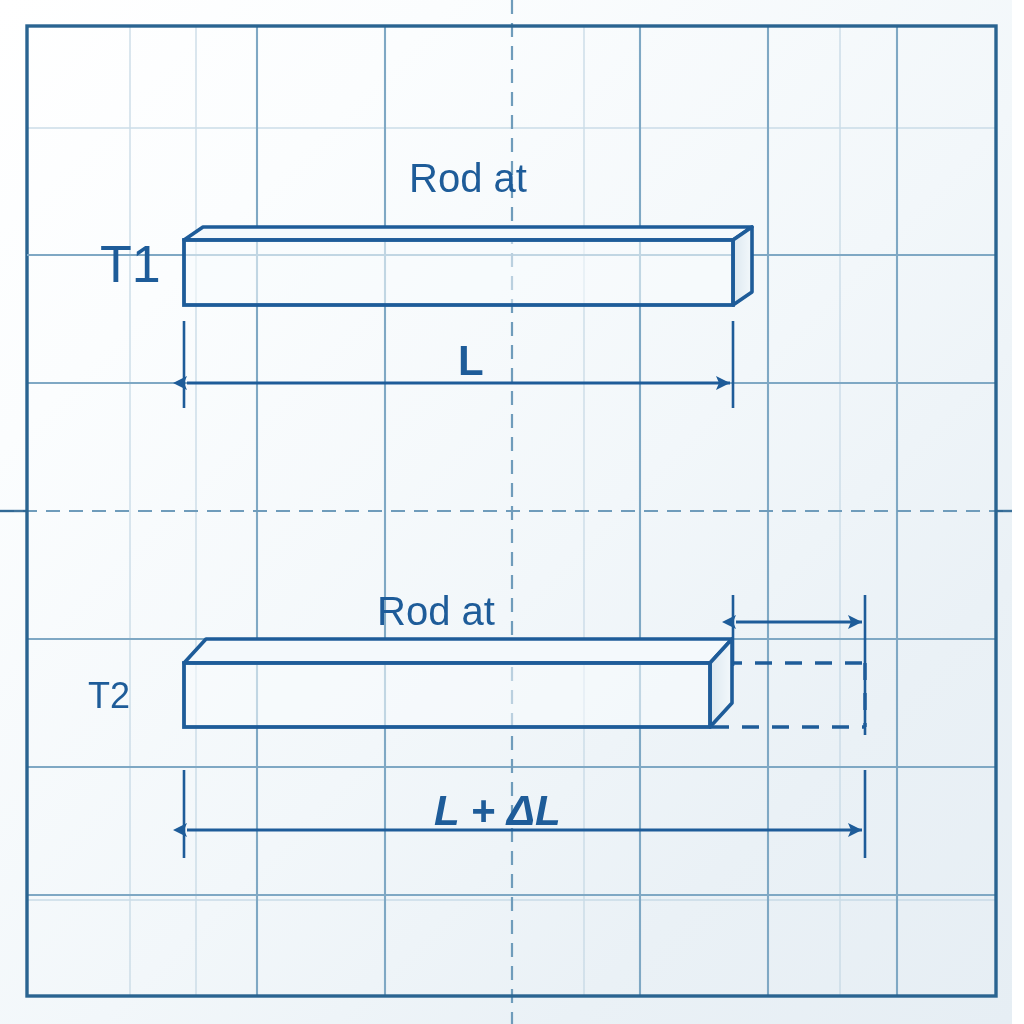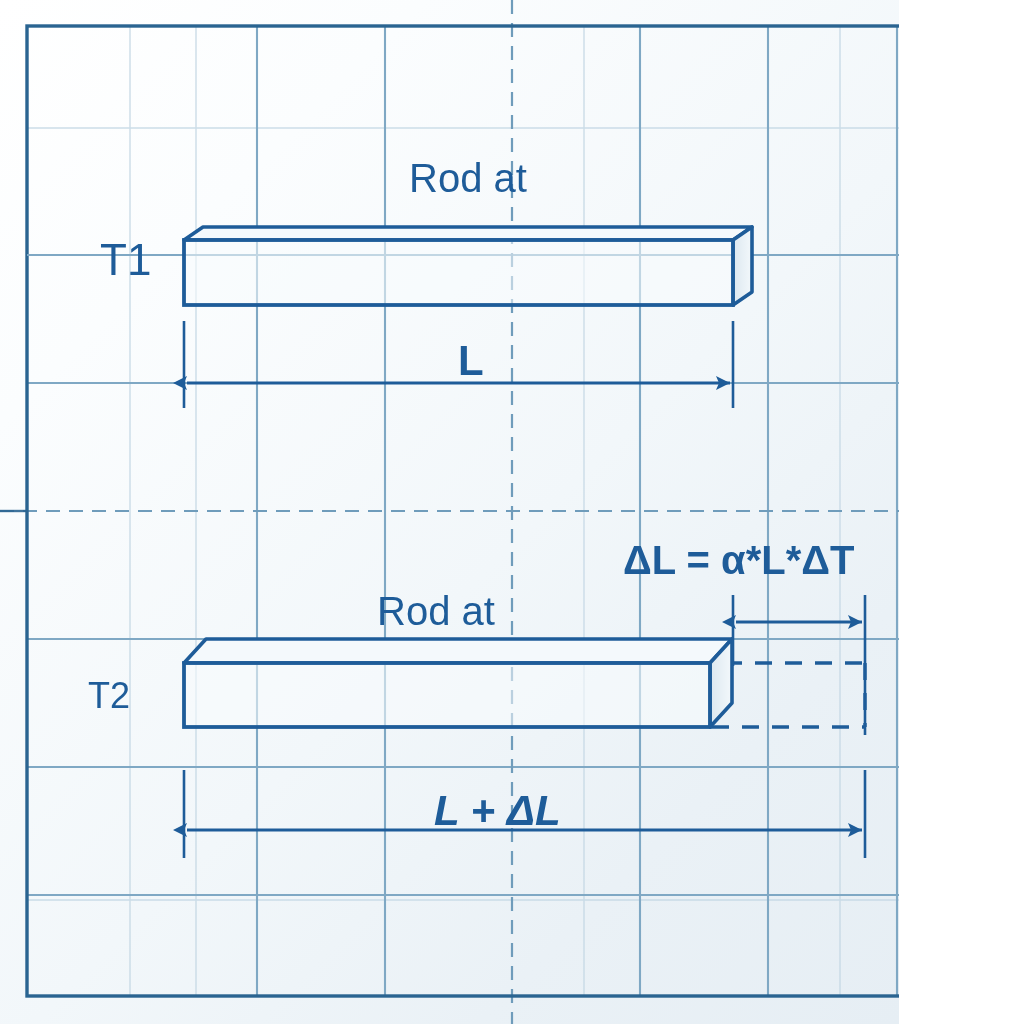--- a/index.html
+++ b/index.html
@@ -6,21 +6,21 @@
   html, body {
     margin: 0;
     padding: 0;
     background: #ffffff;
   }
   body {
     font-family: "Liberation Sans", sans-serif;
   }
   #stage {
     position: relative;
-    width: 899px;
+    width: 1012px;
     height: 1024px;
     overflow: hidden;
     background:
       linear-gradient(135deg, #ffffff 0%, #fbfdfe 22%, #f2f7fa 55%, #eaf1f6 78%, #e6eef4 100%);
   }
   #stage svg.layer {
     position: absolute;
     left: 0;
     top: 0;
     width: 1024px;
@@ -28,21 +28,21 @@
     display: block;
   }
   .lbl {
     position: absolute;
     color: #1e5c99;
     font-family: "Liberation Sans", sans-serif;
     white-space: nowrap;
     line-height: 1;
     user-select: none;
   }
-  .lbl-t1   { left: 100px; top: 238px; font-size: 44px; }
+  .lbl-t1   { left: 100px; top: 238px; font-size: 52px; }
   .lbl-t2   { left: 88px;  top: 678px; font-size: 36px; }
   .lbl-rod1 { left: 409px; top: 158px; font-size: 40px; }
   .lbl-rod2 { left: 377px; top: 591px; font-size: 40px; }
   .lbl-L    { left: 458px; top: 340px; font-size: 42px; font-weight: 700; }
   .lbl-LdL  { left: 434px; top: 790px; font-size: 42px; font-weight: 700; font-style: italic; }
   .lbl-eq   { left: 623px; top: 540px; font-size: 40px; font-weight: 700; }
 </style>
 </head>
 <body>
 
@@ -143,21 +143,20 @@
 
     <line x1="27" y1="255" x2="96" y2="255" stroke="#7fa8c4" stroke-width="2"></line>
   </svg>
 
   <div class="lbl lbl-rod1">Rod at</div>
 
   <div class="lbl lbl-t1">T1</div>
 
   <div class="lbl lbl-L">L</div>
 
-  <div class="lbl lbl-eq">ΔL = α*L*ΔT</div>
 
   <div class="lbl lbl-rod2">Rod at</div>
 
   <div class="lbl lbl-t2">T2</div>
 
   <div class="lbl lbl-LdL">L + ΔL</div>
 
 </div>
 
 </body></html>

